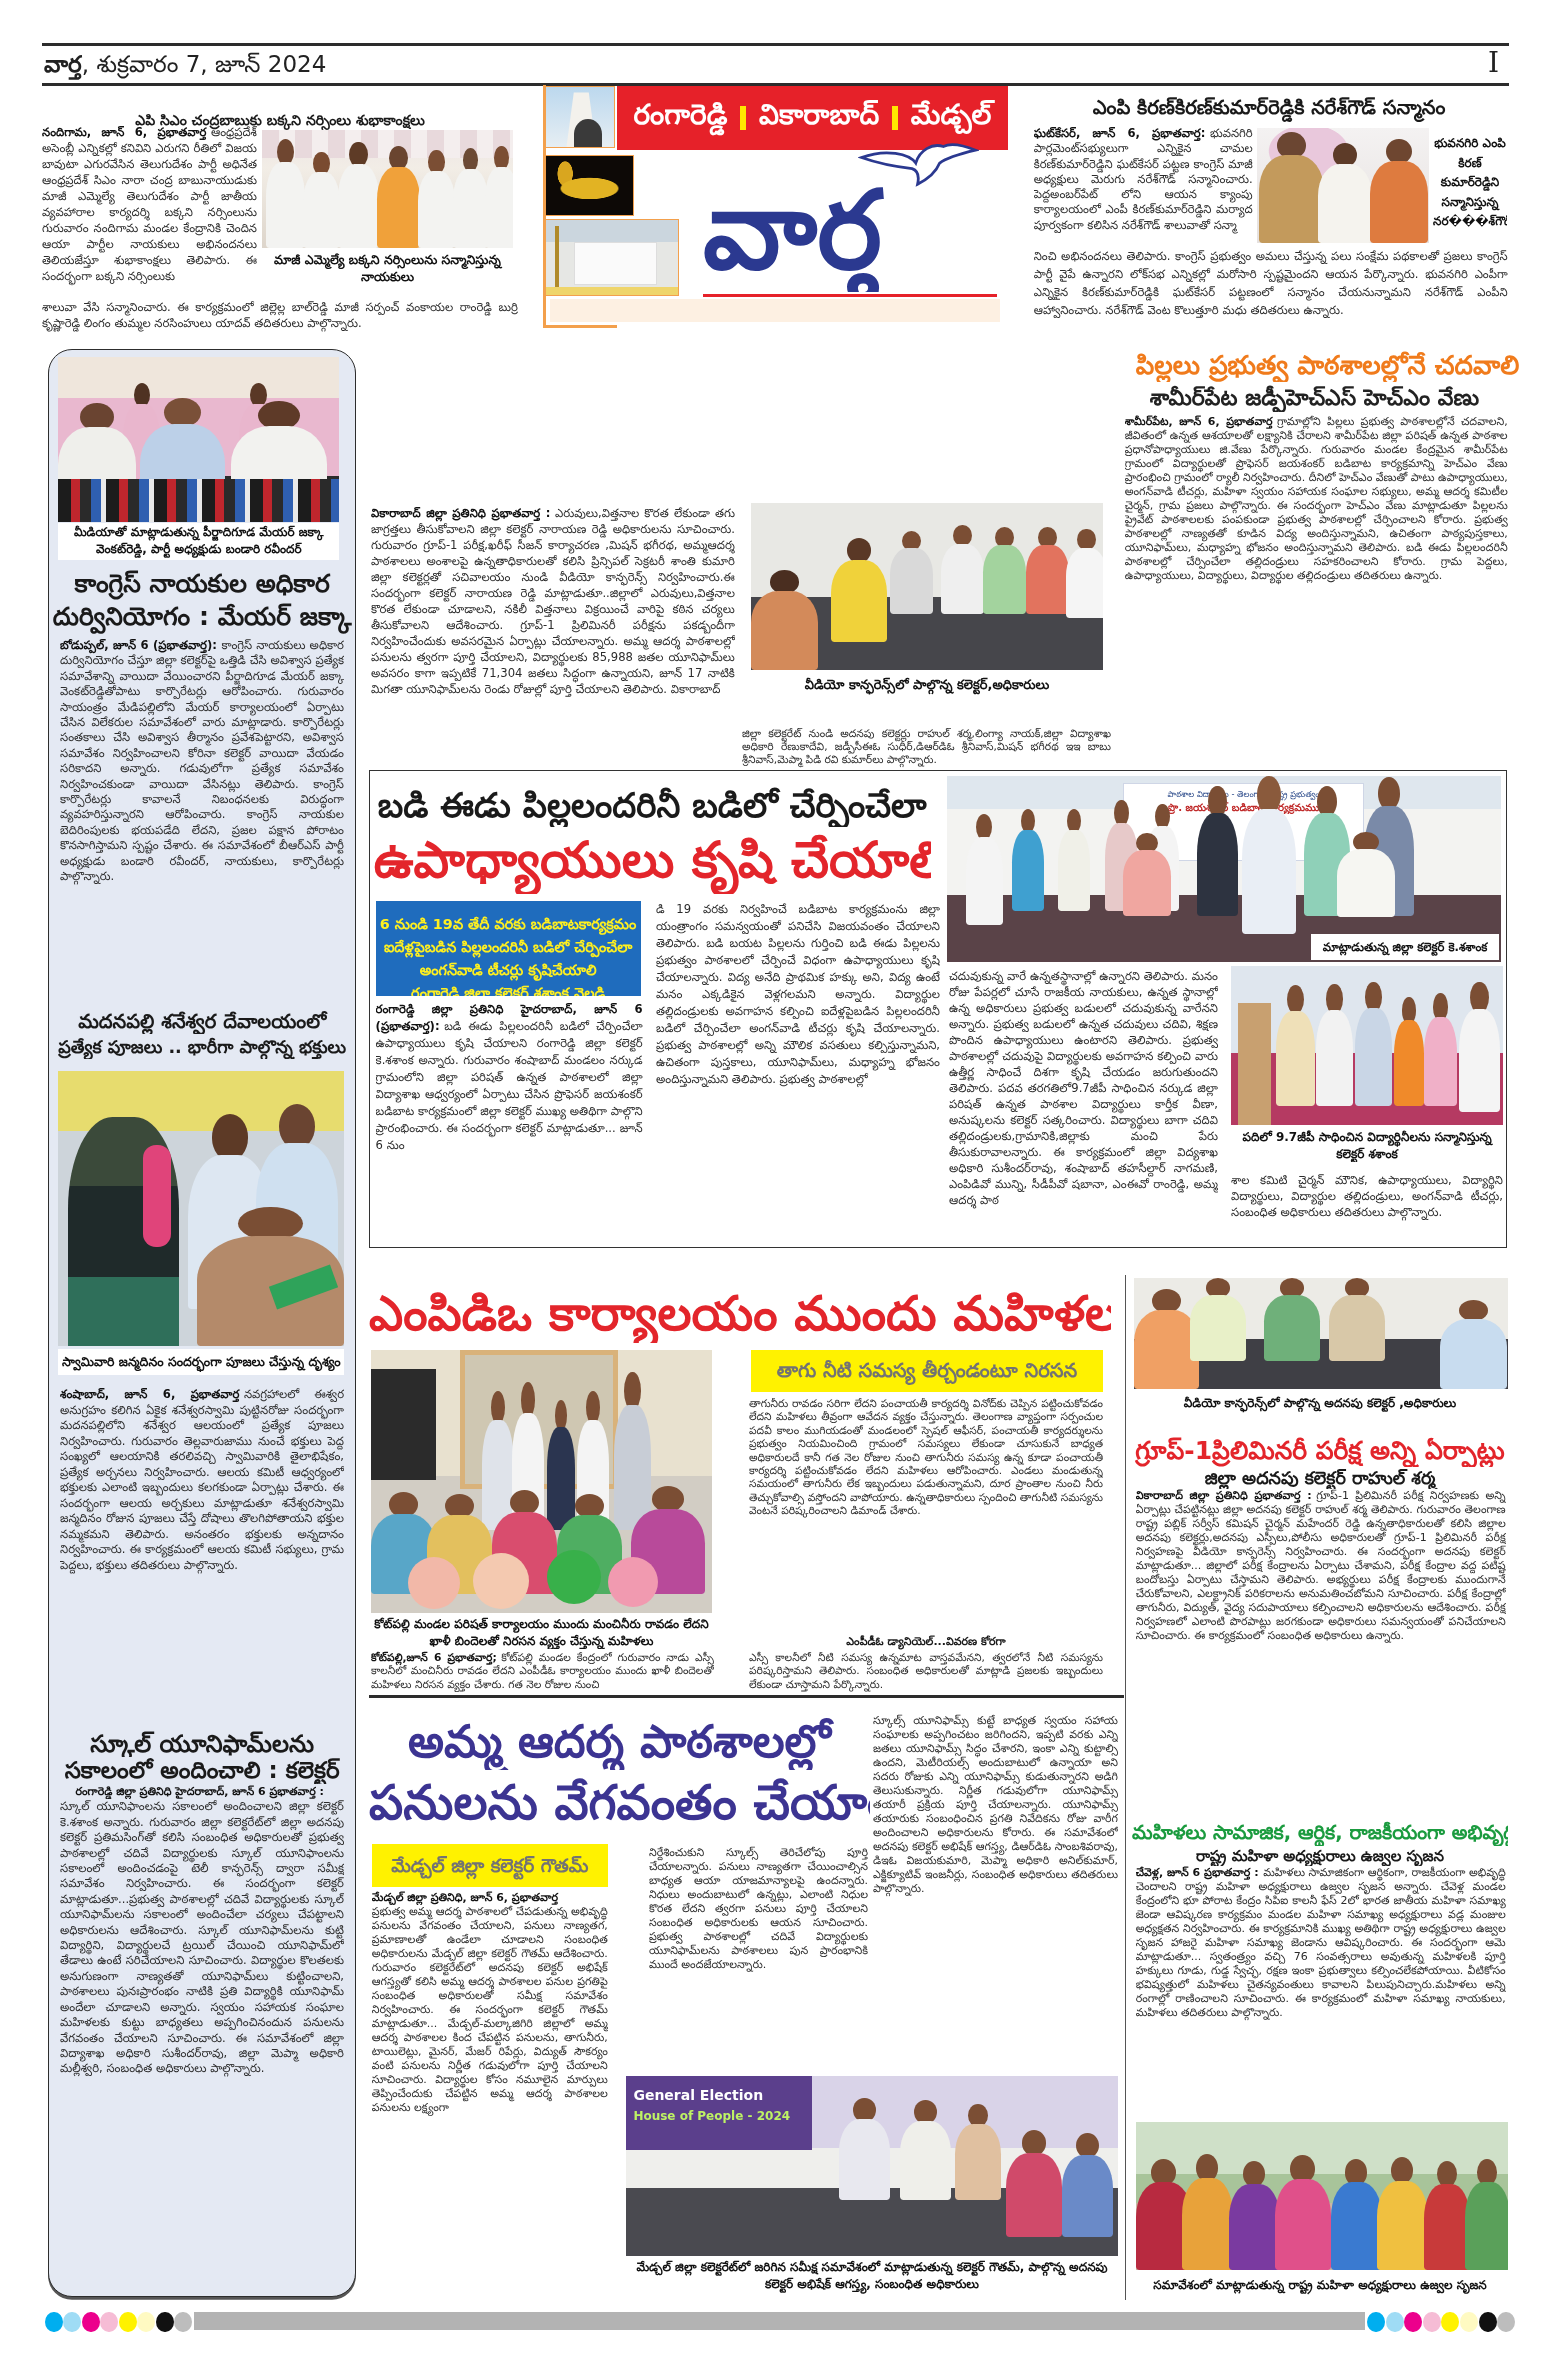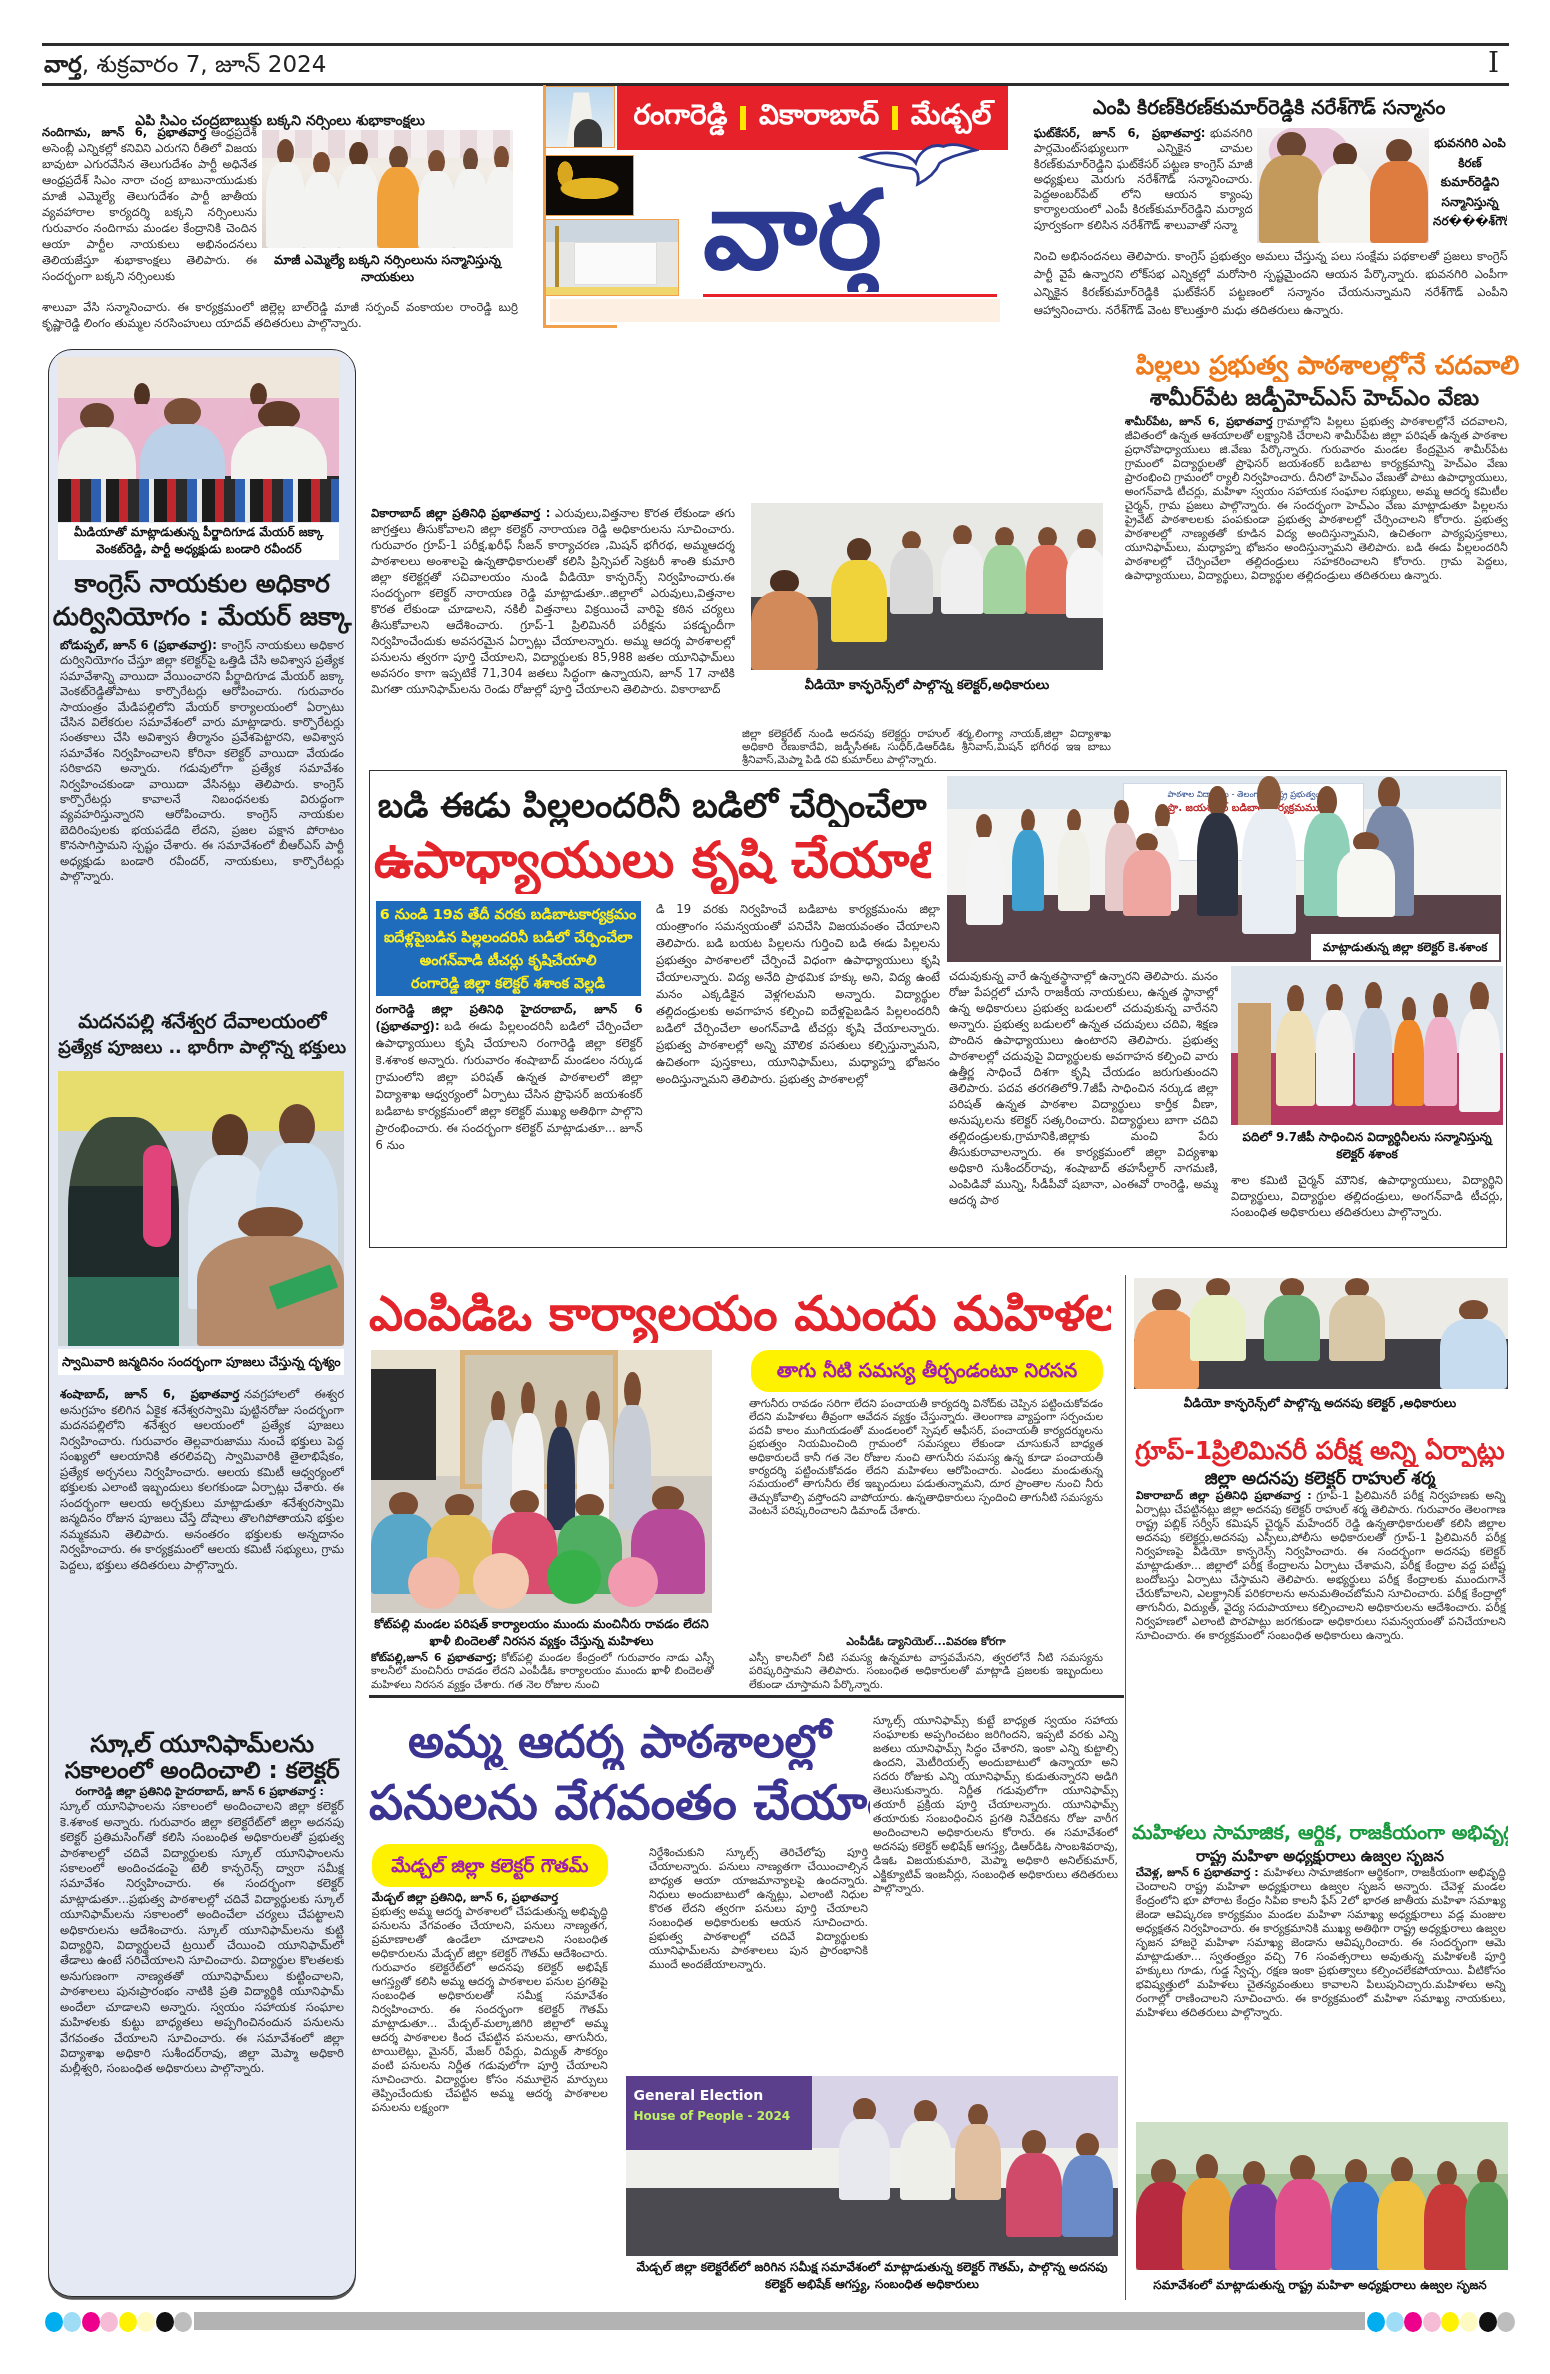--- a/index.html
+++ b/index.html
@@ -24,23 +24,23 @@
 .redbar{position:absolute;background:#e62129;display:flex;align-items:center;justify-content:center;gap:13px;color:#fff;font-weight:bold;font-size:28px;white-space:nowrap;overflow:hidden;}
 .sepbar{display:inline-block;width:5.6px;height:24px;background:#ffe600;}
 .logo{position:absolute;color:#2b3990;font-weight:bold;font-size:109px;line-height:121px;white-space:nowrap;overflow:hidden;}
 
 .purple{color:#3c3492;}
 .red{color:#e3252b;}
 .orange{color:#f07b1c;}
 .green{color:#1b9b3f;}
 .leftbox{position:absolute;left:48px;top:349px;width:308px;height:1948px;border:1.9px solid #2d2d2d;border-radius:24px;background:#e4e9f3;box-shadow:0 2.8px 0 #555;}
 .whitecap{background:#fff;}
-.bluebox{position:absolute;background:#1f6cbd;color:#fff01f;font-weight:bold;font-size:14.4px;line-height:23px;text-align:center;padding-top:2px;overflow:hidden;}
+.bluebox{position:absolute;background:#1f6cbd;color:#fff01f;font-weight:bold;font-size:14.4px;line-height:23px;text-align:center;padding-top:12px;overflow:hidden;}
 .bluebox div{white-space:nowrap;overflow:hidden;}
-.yellowhead{position:absolute;background:#fff200;font-weight:bold;text-align:center;white-space:nowrap;overflow:hidden;color:#a21caf;border-radius:18px;}
+.yellowhead{position:absolute;background:#fff200;font-weight:bold;text-align:center;white-space:nowrap;overflow:hidden;color:#737373;}
 .colorbar-dot{position:absolute;top:2312px;width:17.6px;height:20.4px;border-radius:50%;}
 </style>
 </head>
 <body>
 
 <div id="page">
 
   <div class="rule" style="left:42px;top:43px;width:1467px;height:2.8px"></div>
   <div class="mh">
     <span class="mh-name">వార్త</span><span>,</span>

